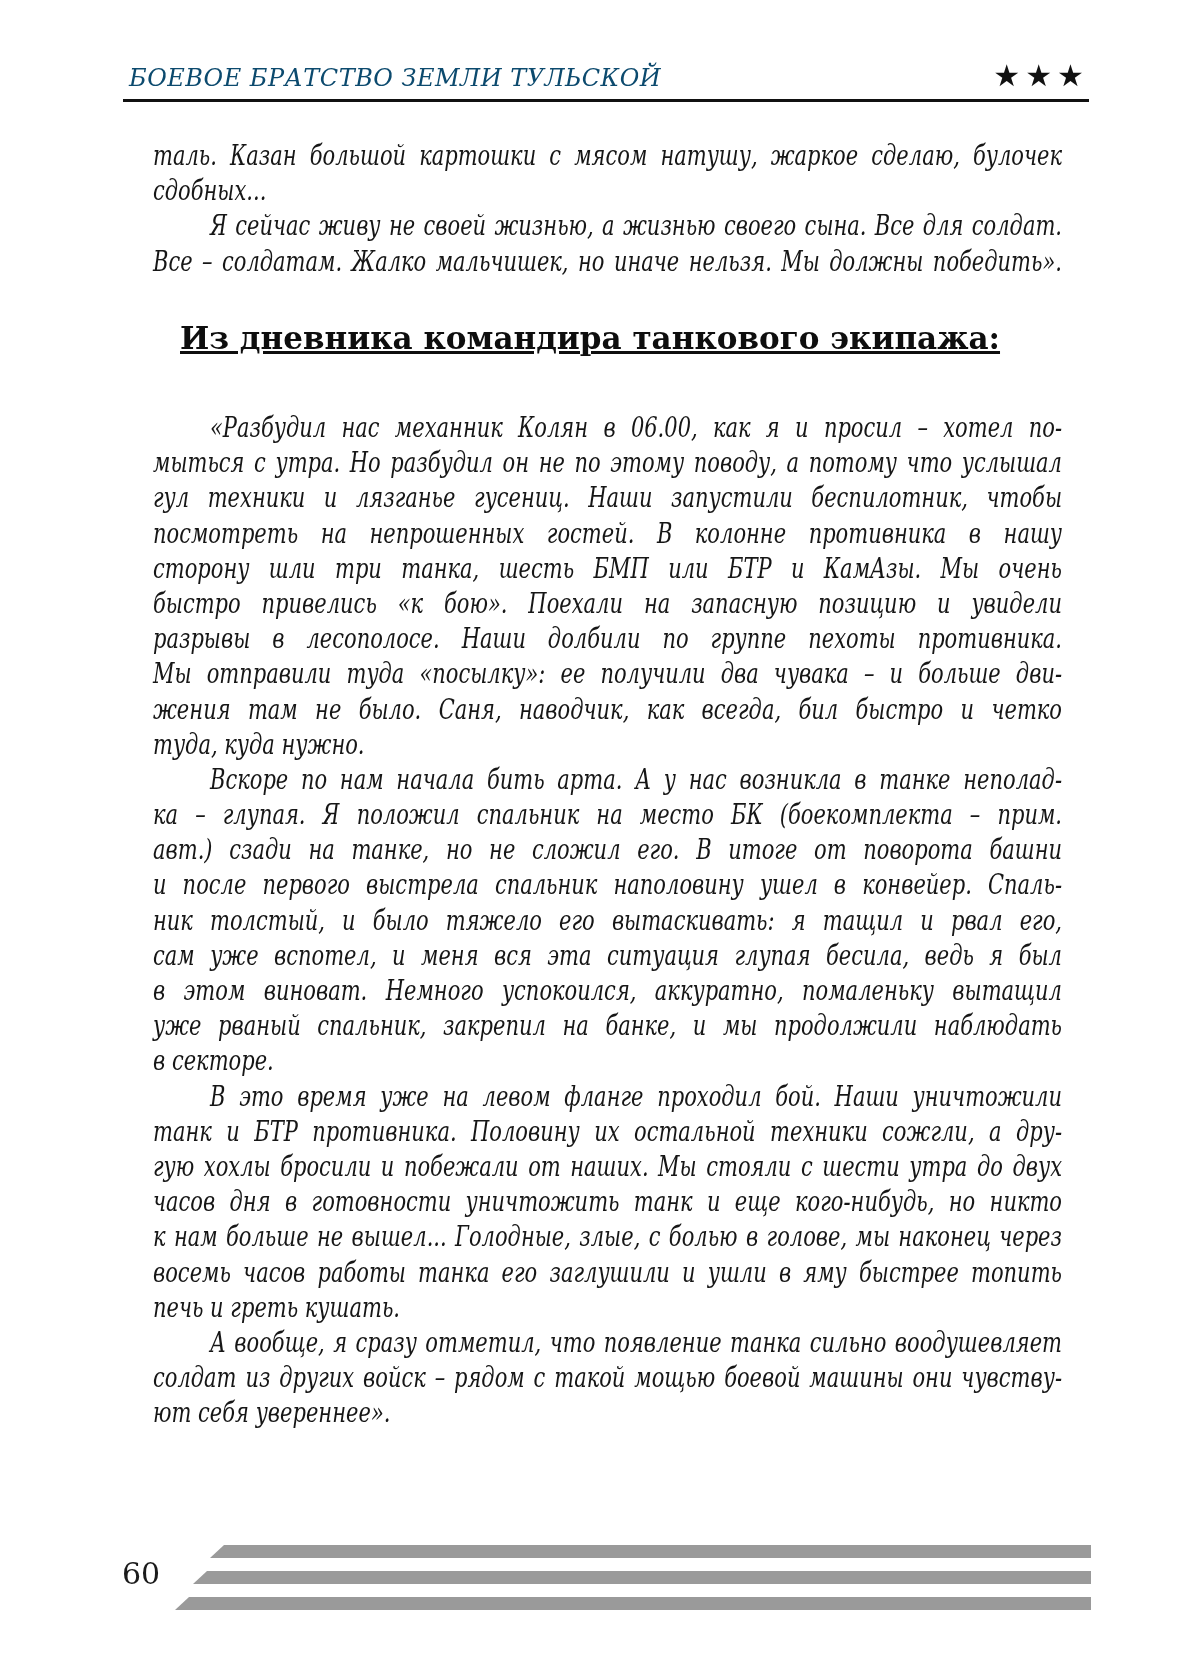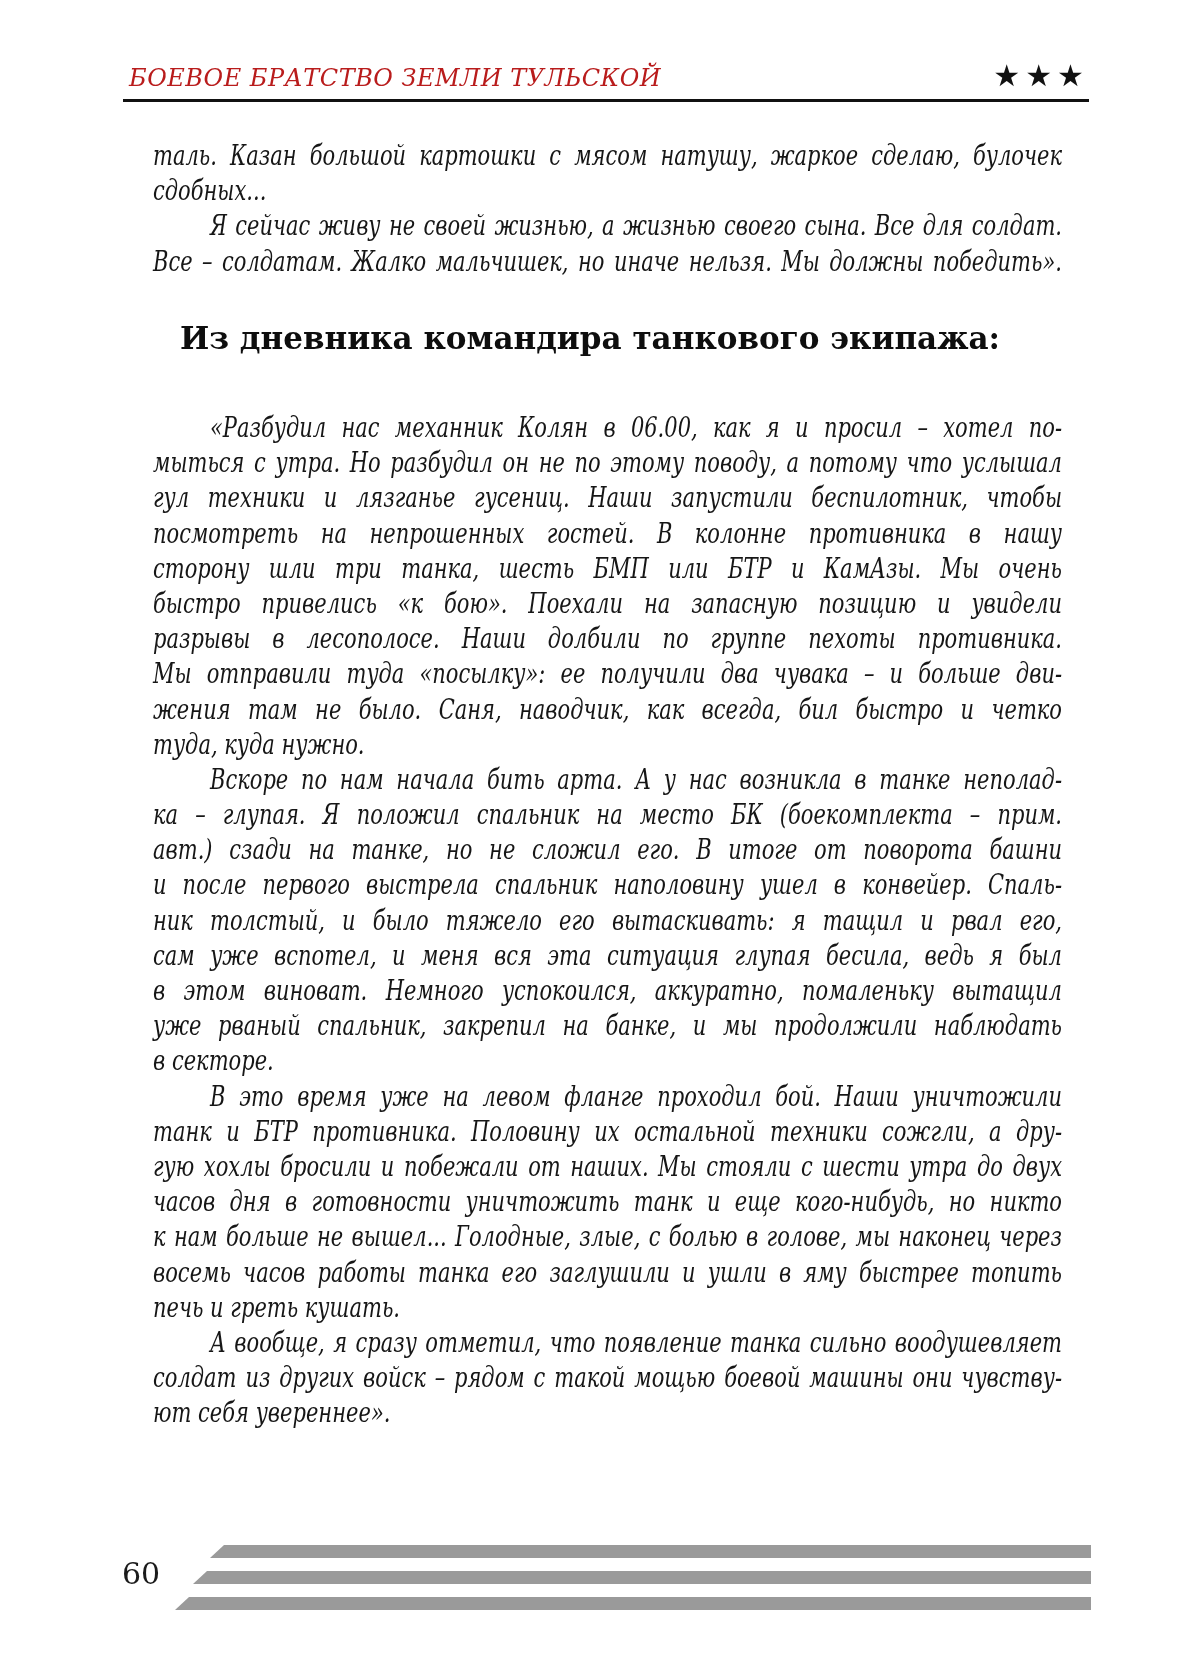--- a/index.html
+++ b/index.html
@@ -10,21 +10,21 @@
     background:#ffffff;
     font-family:"DejaVu Serif", serif;
     color:#161616;
     overflow:hidden;
   }
   
   .header-row { position:absolute; left:123px; top:58px; width:966px; }
   .header-title {
     position:absolute; left:6px; top:6px;
     font-style:italic; font-size:24px; letter-spacing:0.5px;
-    white-space:nowrap; color:#b91c1c;text-align:right;
+    white-space:nowrap; color:#0c4a6e;text-align:right;
   }
   .header-stars {
     position:absolute; right:0; top:0;
     font-size:30px; letter-spacing:5px; color:#111;
     font-family:"DejaVu Sans", sans-serif;
     white-space:nowrap;
   }
   .header-rule {
     position:absolute; left:123px; top:99px; width:966px; height:3px;
     background:#111;
@@ -41,21 +41,21 @@
     height:35.2px; line-height:35.2px;
     white-space:normal; overflow:visible;
     text-align:left;
   }
   .tline.just { text-align:justify; text-align-last:justify; }
   .tline.indent { padding-left:76px; }
   
   .section-heading {
     position:absolute; left:180px; top:320px;
     font-weight:bold; font-size:31px; font-style:normal;
-    white-space:nowrap; color:#0e0e0e;
+    white-space:nowrap; color:#0e0e0e;text-decoration:underline;
   }
   
   .page-number {
     position:absolute; left:122px; top:1556px;
     font-size:30px; color:#1b1b1b;
   }
   .footer-stripes {
     position:absolute; left:175px; top:1545px; width:916px; height:66px;
   }
   .stripe {

